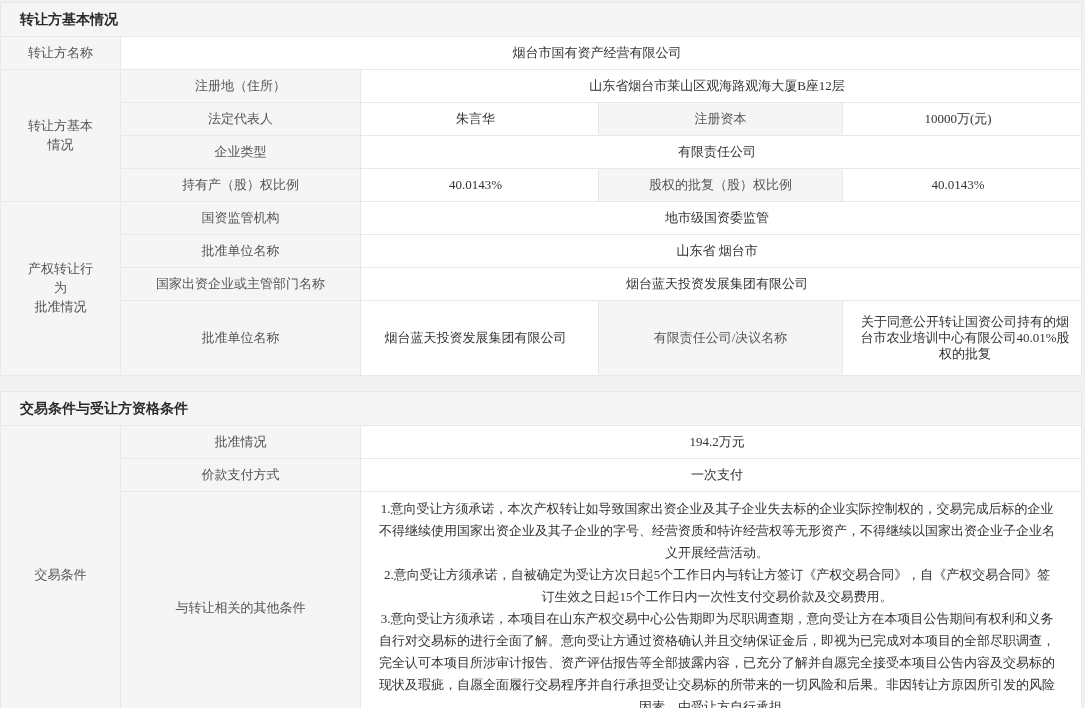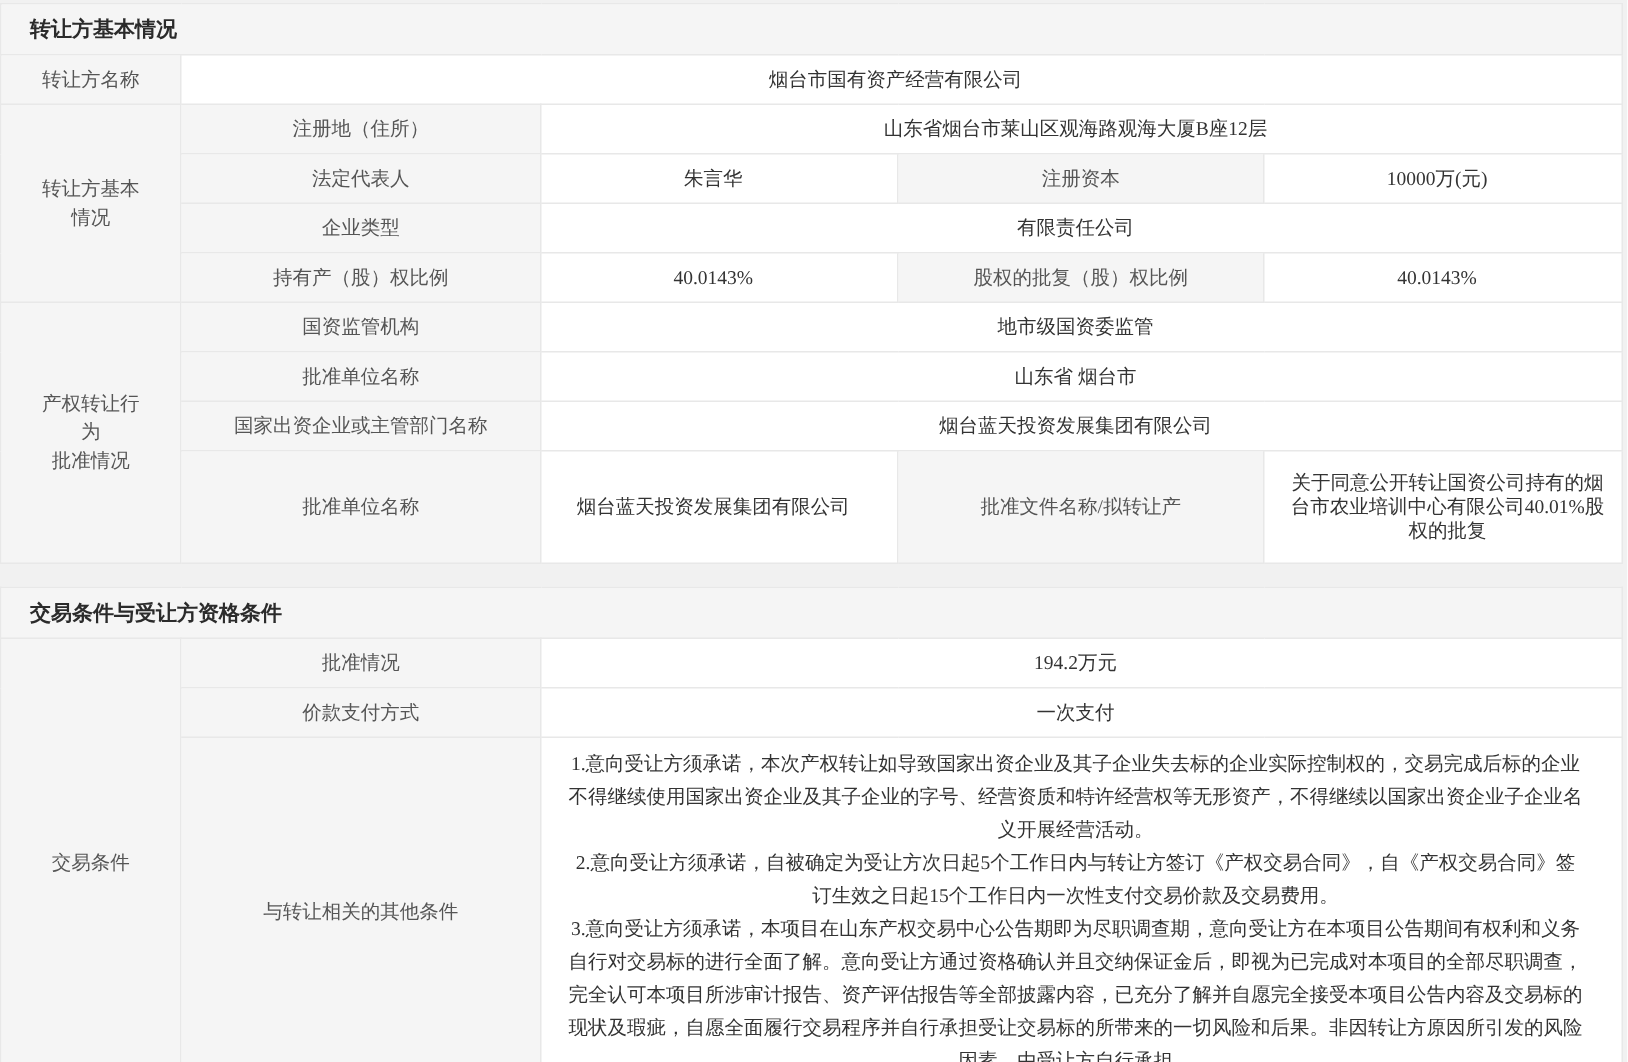--- a/index.html
+++ b/index.html
@@ -117,21 +117,21 @@
       <td class="lbl">批准单位名称</td>
       <td class="val" colspan="3">山东省 烟台市</td>
     </tr>
     <tr>
       <td class="lbl">国家出资企业或主管部门名称</td>
       <td class="val" colspan="3">烟台蓝天投资发展集团有限公司</td>
     </tr>
     <tr class="row-approval">
       <td class="lbl">批准单位名称</td>
       <td class="val">烟台蓝天投资发展集团有限公司</td>
-      <td class="lbl">批准文件名称/拟转让产</td>
+      <td class="lbl">有限责任公司/决议名称</td>
       <td class="val val-doc">关于同意公开转让国资公司持有的烟台市农业培训中心有限公司40.01%股权的批复</td>
     </tr>
   </tbody>
     </table>
 
   <table class="info">
     <colgroup>
       <col style="width:120px">
         <col style="width:240px">
         <col style="width:238px">

